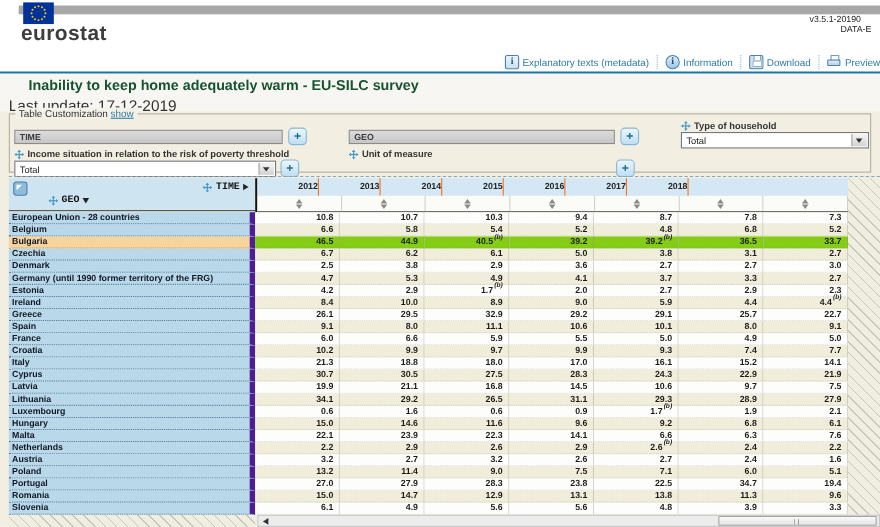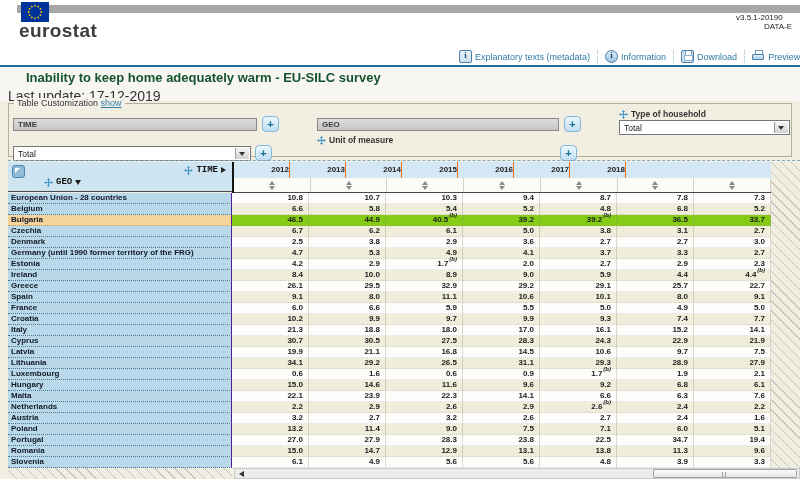--- a/index.html
+++ b/index.html
@@ -65,21 +65,21 @@
   .tri-s{width:0;height:0;border-left:3.5px solid transparent;border-right:3.5px solid transparent;border-top:5px solid #222;}
   .resize-line{position:absolute;left:224px;top:1px;width:2px;height:31px;background:#141414;}
   .yearhead{position:absolute;left:226px;top:1px;width:537px;height:16px;display:flex;background:#d3e7f4;}
   .yh-cell{width:56px;box-sizing:border-box;border-right:1px solid #f97316;font-size:8px;font-weight:bold;color:#222;text-align:right;line-height:15px;}
   .sortrow{position:absolute;left:226px;top:17px;width:537px;height:14px;display:flex;background:#fbfbf8;border-bottom:1px solid #4a4a4a;box-sizing:content-box;}
   .sort-cell{width:77px;box-sizing:border-box;border-right:1px solid #d4d1c4;display:flex;flex-direction:column;align-items:center;justify-content:center;gap:1px;cursor:pointer;}
   .s-up{width:0;height:0;border-left:3.5px solid transparent;border-right:3.5px solid transparent;border-bottom:4px solid #8a8a8a;}
   .s-dn{width:0;height:0;border-left:3.5px solid transparent;border-right:3.5px solid transparent;border-top:4px solid #8a8a8a;}
   .grid{position:absolute;left:0;top:32px;width:763px;}
   .t-row{display:flex;height:11px;}
-  .geo-cell{width:224px;box-sizing:border-box;background:#b9d8e9;border-bottom:1px dotted #4f7796;border-right:1px solid #4c1d95;
+  .geo-cell{width:224px;box-sizing:border-box;background:#b9d8e9;border-bottom:1px dotted #4f7796;border-right:5px solid #4c1d95;
             font-size:8px;font-weight:bold;color:#101826;line-height:10px;padding-left:3px;white-space:nowrap;overflow:hidden;}
   .val-cell{width:77px;box-sizing:border-box;text-align:right;padding-right:5px;font-size:8px;font-weight:bold;color:#1c1c1c;line-height:10px;
             background:#fdfdfb;border-right:1px solid rgba(150,148,130,.35);border-bottom:1px dotted rgba(130,130,120,.28);white-space:nowrap;}
   .t-row.alt .val-cell{background:#f0edda;}
   .t-row.hl .geo-cell{background:#f6d49c;border-bottom-color:#bb9257;}
   .t-row.hl .val-cell{background:#84cc16;}
   sup.flag{font-size:6px;font-style:italic;color:#222;position:relative;top:-1px;margin-left:1px;line-height:0;}
   .hatch{background:#f0ede1;background-image:repeating-linear-gradient(45deg,transparent 0 6px,rgba(140,140,128,.4) 6px 7px);}
   .hatch-right{position:absolute;left:763px;top:1px;width:29px;height:306px;}
   .hatch-bottom{position:absolute;left:0;top:307px;width:224px;height:11px;}
@@ -164,20 +164,35 @@
             </g>
           </svg>
         </span>
       <span>Type of household</span>
     </div>
     <div class="selectbox sel-type">
       <span class="sel-text">Total</span>
       <span class="sel-arrow"></span>
     </div>
 
+    <div class="ctl-label lab-income">
+      <span class="move-icon">
+          <svg width="9" height="9" viewBox="0 0 10 10">
+            <g fill="#4596c8">
+              <rect x="4.4" y="2" width="1.2" height="6"></rect>
+              <rect x="2" y="4.4" width="6" height="1.2"></rect>
+              <polygon points="5,0 3.2,2.3 6.8,2.3"></polygon>
+              <polygon points="5,10 3.2,7.7 6.8,7.7"></polygon>
+              <polygon points="0,5 2.3,3.2 2.3,6.8"></polygon>
+              <polygon points="10,5 7.7,3.2 7.7,6.8"></polygon>
+            </g>
+          </svg>
+        </span>
+      <span>Income situation in relation to the risk of poverty threshold</span>
+    </div>
     <div class="selectbox sel-income">
       <span class="sel-text">Total</span>
       <span class="sel-arrow"></span>
     </div>
     <button class="plus p3">+</button>
 
     <div class="ctl-label lab-unit">
       <span class="move-icon">
           <svg width="9" height="9" viewBox="0 0 10 10">
             <g fill="#4596c8">

